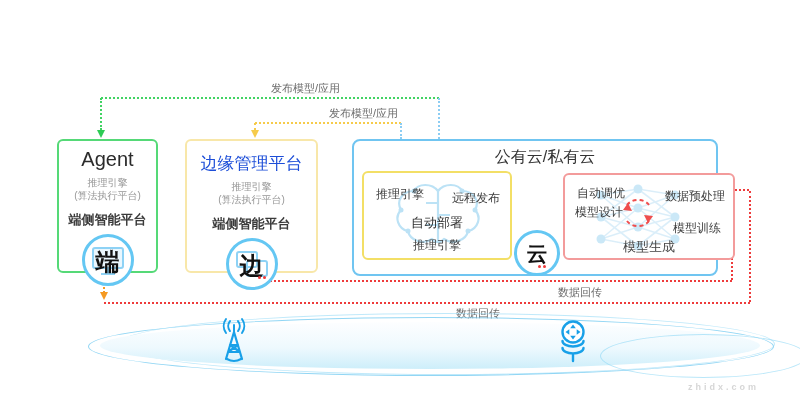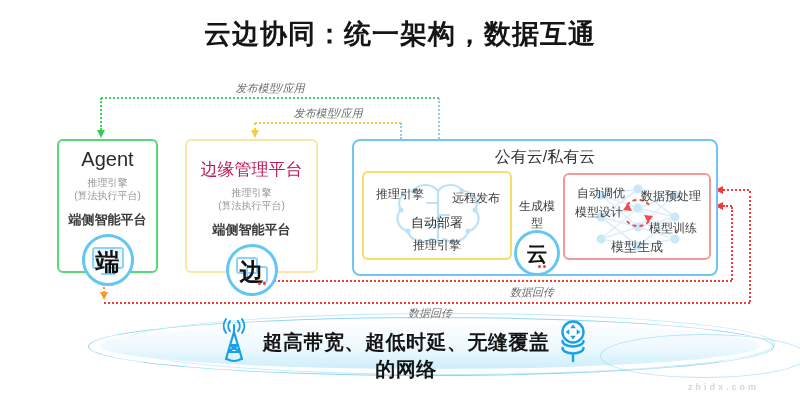--- a/index.html
+++ b/index.html
@@ -20,44 +20,44 @@
   .c-yellow{border-color:#f6cb4a;}
   .c-blue{border-color:#8ccdf3;}
   .c-red{border-color:#ee3b3b;}
   .c-orange{border-color:#f59a23;}
   .arr-down{position:absolute;width:0;height:0;border-left:4px solid transparent;border-right:4px solid transparent;border-top:8px solid;}
   .arr-left{position:absolute;width:0;height:0;border-top:4px solid transparent;border-bottom:4px solid transparent;border-right:8px solid;}
   .a-green{border-top-color:#2ecc55;}
   .a-yellow{border-top-color:#f6cb4a;}
   .a-orange{border-top-color:#f59a23;}
   .a-red{border-right-color:#ee3b3b;}
-  .flow-label{position:absolute;font-size:11px;color:#6b6b6b;text-align:center;width:140px;font-style:italic;}
+  .flow-label{position:absolute;font-size:11px;color:#6b6b6b;text-align:right;width:140px;}
   
   .pbox{position:absolute;background:#fff;border-radius:6px;box-sizing:border-box;text-align:center;}
   .device-box{left:57px;top:139px;width:101px;height:134px;border:2px solid #55d977;}
   .edge-box{left:185px;top:139px;width:133px;height:134px;border:2px solid #f8e7a9;}
   .cloud-box{left:352px;top:139px;width:366px;height:137px;border:2px solid #70c5f1;border-radius:8px;padding-left:20px;}
   .pbox-title-lg{font-size:20px;color:#2b2b2b;margin-top:7px;}
-  .pbox-title-md{font-size:17px;color:#be185d;margin-top:17px;}
+  .pbox-title-md{font-size:17px;color:#1d4ed8;margin-top:11px;}
   .engine-txt{font-size:10px;color:#979797;line-height:1.3;margin-top:5px;}
   .platform-txt{font-size:13px;color:#3a3a3a;margin-top:9px;font-weight:700;}
   
   .badge-circle{
     position:relative;width:52px;height:52px;margin:5px auto 0;border:3px solid #64c7f3;
     border-radius:50%;background:#fff;box-sizing:border-box;
   }
   .badge-char{position:absolute;left:0;top:9px;width:100%;text-align:center;font-size:24px;font-weight:bold;color:#111;z-index:2;}
   .badge-icon{position:absolute;left:5px;top:9px;z-index:1;}
   .red-dots{position:absolute;right:9px;bottom:8px;z-index:3;display:flex;gap:2px;}
   .red-dots i{display:block;width:3px;height:3px;background:#ee3b3b;border-radius:50%;}
   
   .cloud-title{font-size:16px;color:#333;margin-top:6px;}
   .inner-box{position:absolute;border-radius:6px;box-sizing:border-box;background:#fff;}
   .deploy-box{left:8px;top:30px;width:150px;height:89px;border:2px solid #f3df66;}
-  .train-box{left:209px;top:32px;width:148px;height:87px;border:2px solid #f39b9b;}
+  .train-box{left:209px;top:32px;width:172px;height:87px;border:2px solid #f39b9b;}
   .inner-item{position:absolute;font-size:12px;color:#414141;white-space:nowrap;z-index:2;}
   .inner-bg{position:absolute;z-index:1;opacity:.9;}
   .generate-label{position:absolute;left:160px;top:57px;width:46px;text-align:center;font-size:12px;color:#414141;}
   .cloud-badge{position:absolute;left:160px;top:89px;width:46px;height:46px;margin:0;}
   .cloud-badge .badge-char{top:7px;font-size:21px;}
   
   .ring{position:absolute;border-radius:50%;}
   .band-fill{position:absolute;left:100px;top:322px;width:660px;height:47px;border-radius:50%;
     background:linear-gradient(180deg,#fdfeff 0%,#eef9fe 55%,#cdeefa 100%);}
   .band-text{position:absolute;left:258px;top:329px;width:296px;text-align:center;
@@ -66,21 +66,20 @@
   .wm-brand{position:absolute;left:688px;top:346px;width:110px;font-size:33px;font-weight:bold;
     color:rgba(190,190,190,.45);letter-spacing:2px;text-align:center;}
   .wm-domain{position:absolute;left:688px;top:382px;width:110px;font-size:9px;color:rgba(180,180,180,.55);
     letter-spacing:3px;text-align:left;font-weight:bold;}
 </style>
 </head>
 <body>
 
 <div class="stage">
 
-  <div class="main-title">云边协同：统一架构，数据互通</div>
 
   <div class="h-line c-green" style="left:101px;top:97px;width:338px;"></div>
   <div class="v-line c-green" style="left:100px;top:98px;height:32px;"></div>
   <div class="arr-down a-green" style="left:97px;top:130px;"></div>
   <div class="v-line c-blue" style="left:438px;top:98px;height:41px;"></div>
   <div class="flow-label" style="left:200px;top:81px;">发布模型/应用</div>
 
   <div class="h-line c-yellow" style="left:255px;top:122px;width:146px;"></div>
   <div class="v-line c-yellow" style="left:254px;top:123px;height:7px;"></div>
   <div class="arr-down a-yellow" style="left:251px;top:130px;"></div>
@@ -158,21 +157,20 @@
           <circle cx="26" cy="12" r="2.5"></circle>
             <circle cx="74" cy="12" r="2.5"></circle>
         </g>
       </svg>
       <span class="inner-item" style="left:12px;top:13px;">推理引擎</span>
       <span class="inner-item" style="right:10px;top:17px;">远程发布</span>
       <span class="inner-item" style="left:50%;top:41px;transform:translateX(-50%);font-size:13px;color:#2f2f2f;">自动部署</span>
       <span class="inner-item" style="left:50%;top:64px;transform:translateX(-50%);">推理引擎</span>
     </div>
 
-    <div class="generate-label">生成模型</div>
     <div class="badge-circle cloud-badge">
       <div class="badge-char">云</div>
       <span class="red-dots" style="right:11px;bottom:5px;">
           <i></i>
           <i></i>
         </span>
     </div>
 
     <div class="inner-box train-box">
       <svg class="inner-bg" style="left:18px;top:2px;" width="110" height="80" viewBox="0 0 110 80">
@@ -237,21 +235,20 @@
       <path stroke-width="2.2" d="M20 16 L12 43 M20 16 L28 43 M16 29 L24 29 M14 36 L26 36 M16 29 L26 36 M24 29 L14 36"></path>
       <path stroke-width="2" d="M20 16 L20 9"></path>
       <path stroke-width="2" d="M16 5 A8 8 0 0 0 16 15"></path>
       <path stroke-width="2" d="M12 3 A12 12 0 0 0 12 17"></path>
       <path stroke-width="2" d="M24 5 A8 8 0 0 1 24 15"></path>
       <path stroke-width="2" d="M28 3 A12 12 0 0 1 28 17"></path>
       <path stroke-width="2.2" d="M13 43 Q20 47 27 43"></path>
     </g>
   </svg>
 
-  <div class="band-text">超高带宽、超低时延、无缝覆盖的网络</div>
 
   <svg class="abs" style="left:556px;top:319px;" width="34" height="46" viewBox="0 0 34 46">
     <circle cx="17" cy="13" r="10.5" fill="#fff" stroke="#18a0e8" stroke-width="2.4"></circle>
     <g fill="#18a0e8">
       <path d="M17 5.5 l2.8 3.8 h-5.6 z"></path>
       <path d="M17 20.5 l2.8 -3.8 h-5.6 z"></path>
       <path d="M9.5 13 l3.8 -2.8 v5.6 z"></path>
       <path d="M24.5 13 l-3.8 -2.8 v5.6 z"></path>
     </g>
     <g stroke="#18a0e8" stroke-width="2.4" fill="none" stroke-linecap="round">

